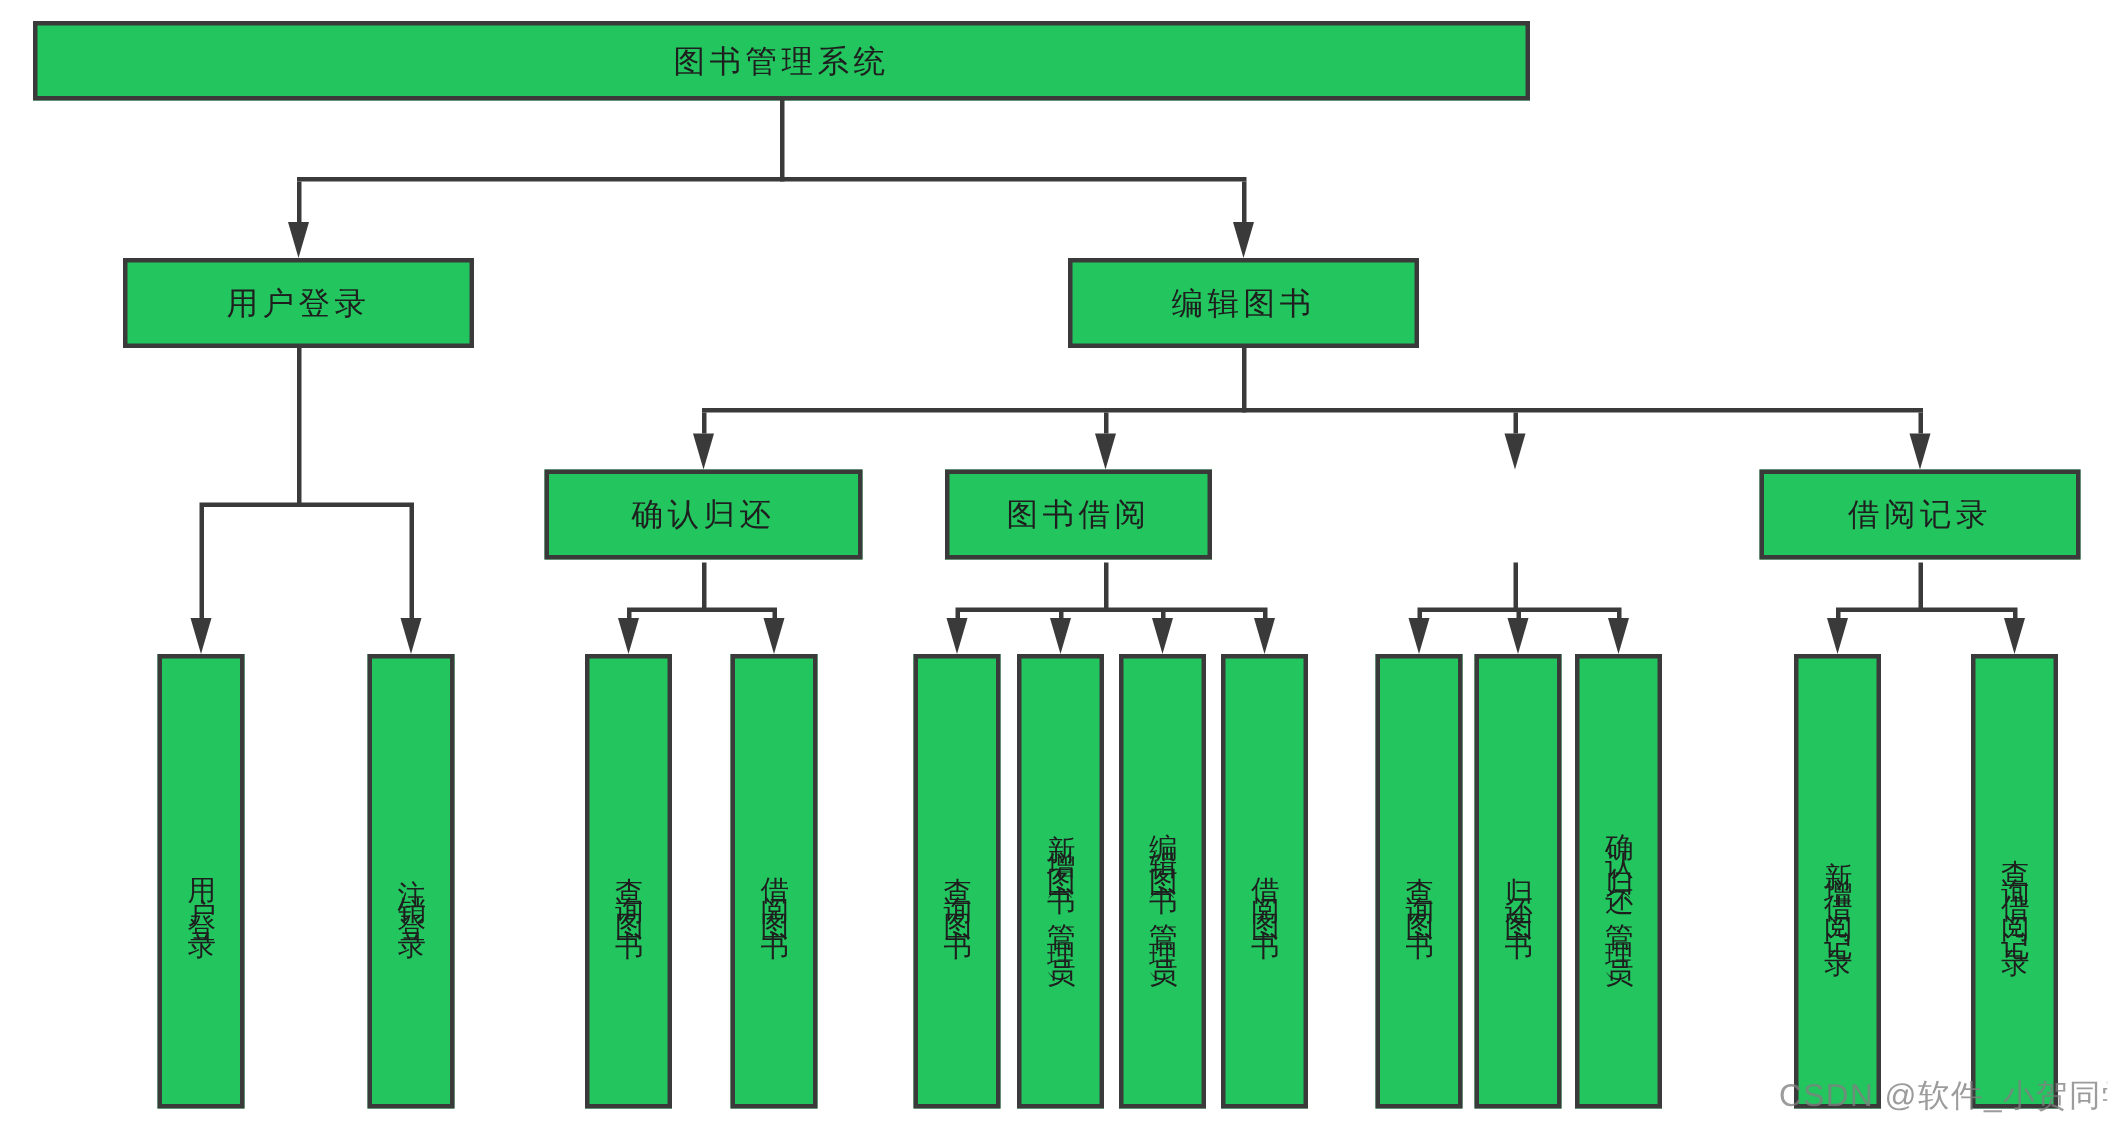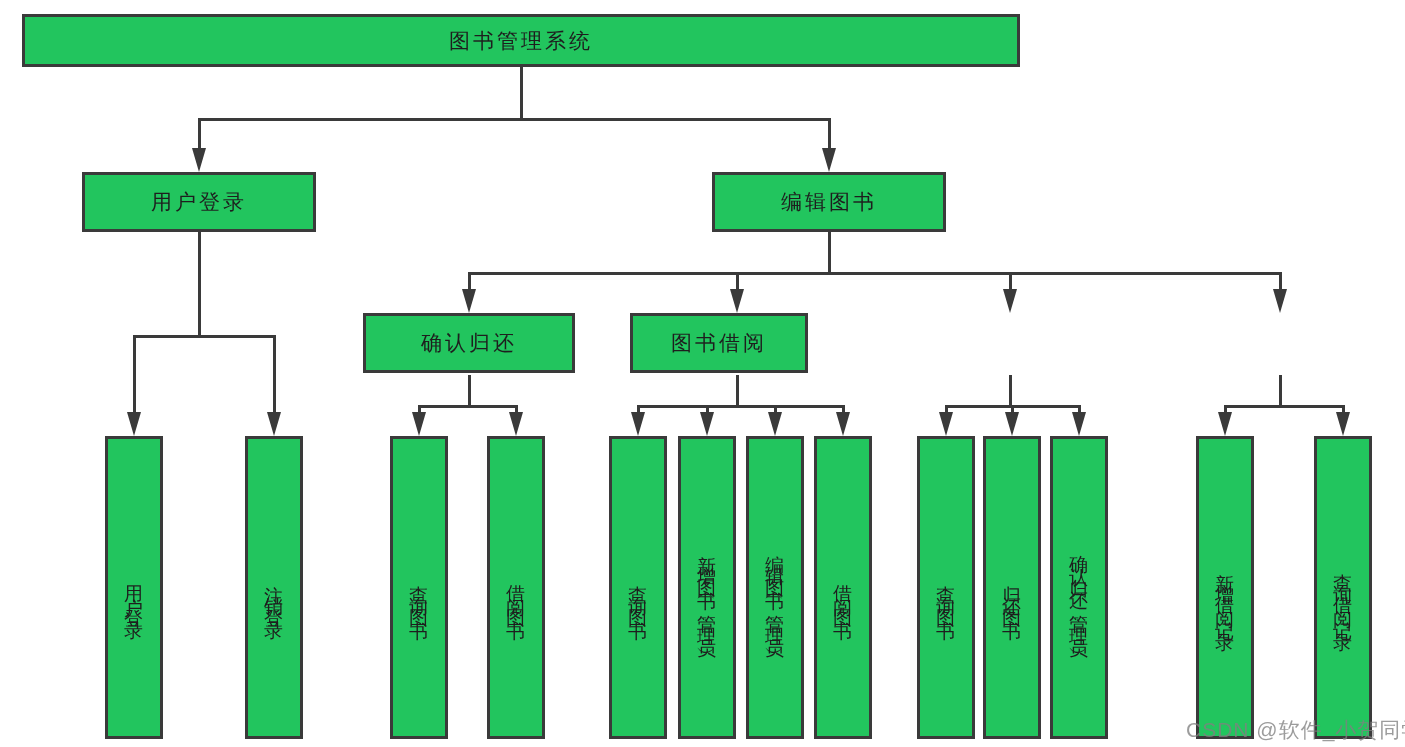--- a/index.html
+++ b/index.html
@@ -46,20 +46,23 @@
   </div>
   <div class="box h" style="left:712px; top:172px; width:234px; height:60px;">
     <span>编辑图书</span>
   </div>
 
   <div class="box h" style="left:363px; top:313px; width:212px; height:60px;">
     <span>确认归还</span>
   </div>
   <div class="box h" style="left:630px; top:313px; width:178px; height:60px;">
     <span>图书借阅</span>
+  </div>
+  <div class="box h" style="left:1173px; top:313px; width:214px; height:60px;">
+    <span>借阅记录</span>
   </div>
 
   <div class="box v" style="left:105px; top:436px; width:58px; height:303px;">
     <span>用户登录</span>
   </div>
   <div class="box v" style="left:245px; top:436px; width:58px; height:303px;">
     <span>注销登录</span>
   </div>
 
   <div class="box v" style="left:390px; top:436px; width:58px; height:303px;">

